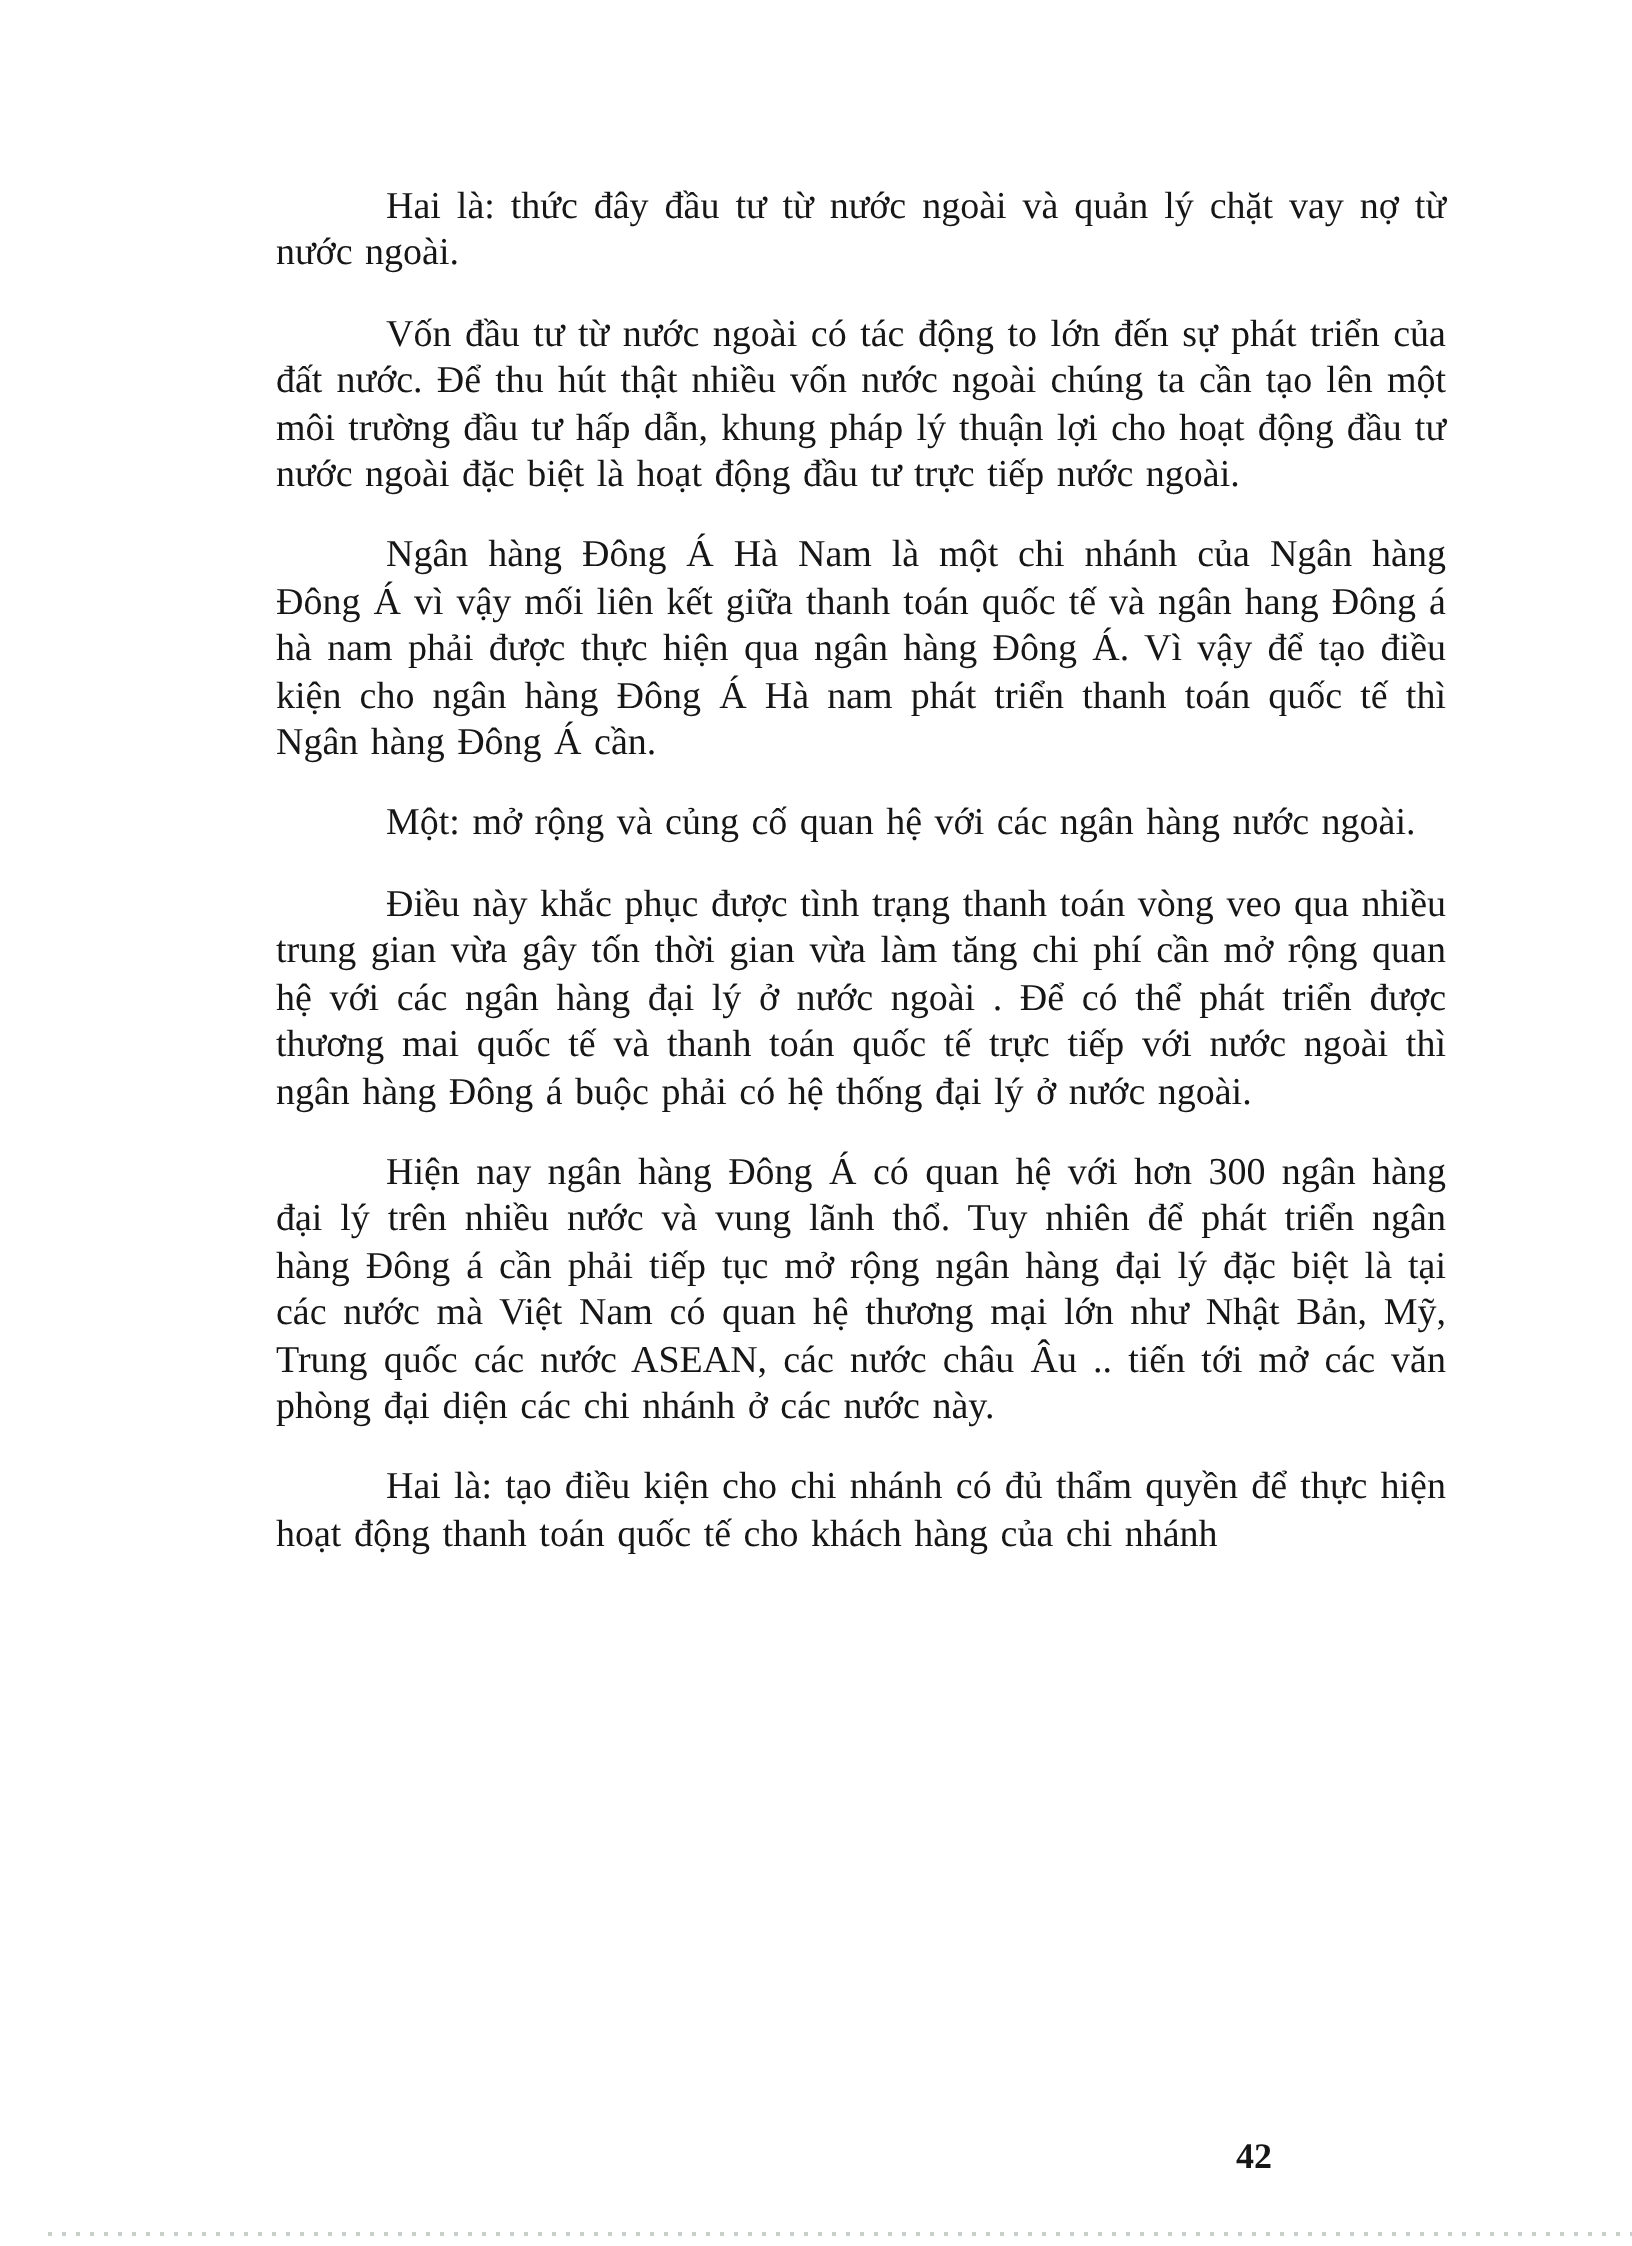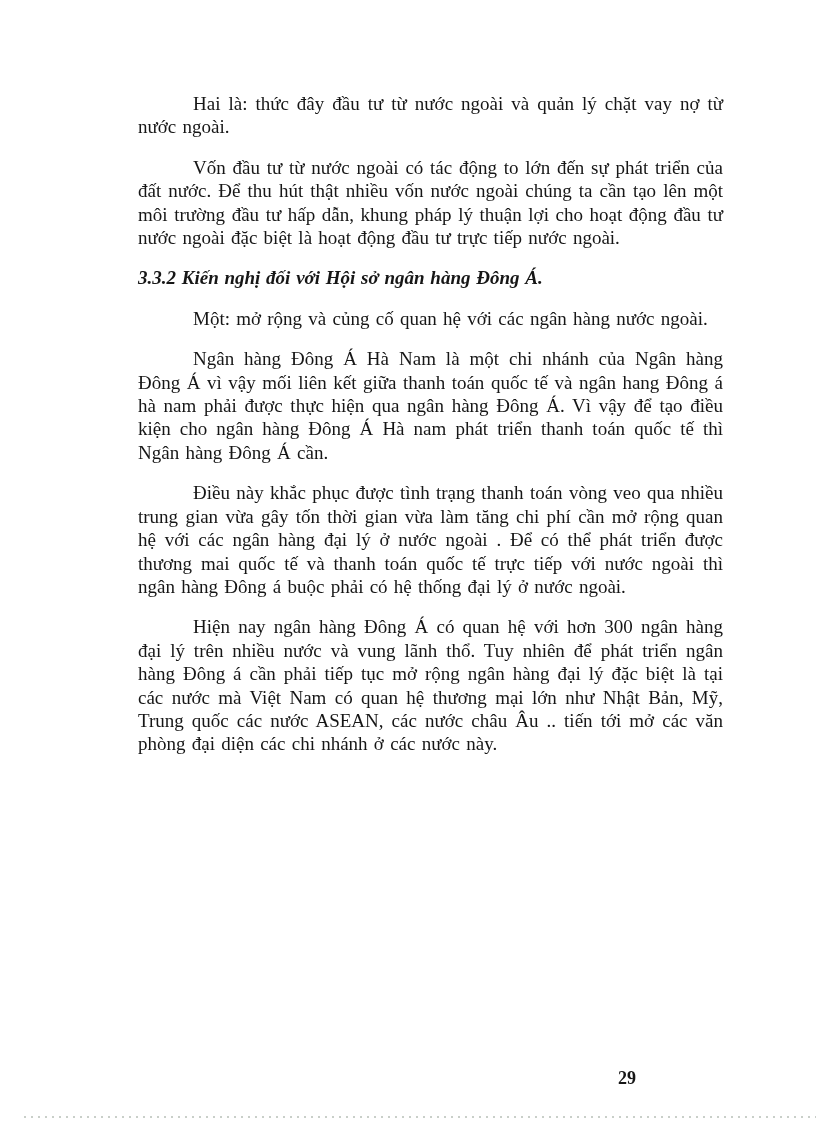--- a/index.html
+++ b/index.html
@@ -63,24 +63,24 @@
   }
 </style>
 </head>
 <body>
 
 <div class="page">
 
   <div class="content">
     <p class="para">Hai là: thức đây đầu tư từ nước ngoài và quản lý chặt vay nợ từ nước ngoài.</p>
     <p class="para">Vốn đầu tư từ nước ngoài có tác động to lớn đến sự phát triển của đất nước. Để thu hút thật nhiều vốn nước ngoài chúng ta cần tạo lên một môi trường đầu tư hấp dẫn, khung pháp lý thuận lợi cho hoạt động đầu tư nước ngoài đặc biệt là hoạt động đầu tư trực tiếp nước ngoài.</p>
-    <p class="heading">3.3.2 Kiến nghị đối với Hội sở ngân hàng Đông Á.</p>
+    <p class="para">Ngân hàng Đông Á Hà Nam là một chi nhánh của Ngân hàng Đông Á vì vậy mối liên kết giữa thanh toán quốc tế và ngân hang Đông á hà nam phải được thực hiện qua ngân hàng Đông Á. Vì vậy để tạo điều kiện cho ngân hàng Đông Á Hà nam phát triển thanh toán quốc tế thì Ngân hàng Đông Á cần.</p>
     <p class="para">Một: mở rộng và củng cố quan hệ với các ngân hàng nước ngoài.</p>
-    <p class="para">Ngân hàng Đông Á Hà Nam là một chi nhánh của Ngân hàng Đông Á vì vậy mối liên kết giữa thanh toán quốc tế và ngân hang Đông á hà nam phải được thực hiện qua ngân hàng Đông Á. Vì vậy để tạo điều kiện cho ngân hàng Đông Á Hà nam phát triển thanh toán quốc tế thì Ngân hàng Đông Á cần.</p>
     <p class="para">Điều này khắc phục được tình trạng thanh toán vòng veo qua nhiều trung gian vừa gây tốn thời gian vừa làm tăng chi phí cần mở rộng quan hệ với các ngân hàng đại lý ở nước ngoài . Để có thể  phát triển được thương mai quốc tế và thanh toán quốc tế trực tiếp với nước ngoài thì ngân hàng Đông á buộc phải có hệ thống đại lý ở nước ngoài.</p>
     <p class="para">Hiện nay ngân hàng Đông Á có quan hệ với hơn 300 ngân hàng đại lý trên nhiều nước và vung lãnh thổ.  Tuy nhiên  để phát triển ngân hàng Đông á cần phải tiếp tục mở rộng ngân hàng đại lý đặc biệt là tại các nước mà Việt Nam có quan hệ thương mại lớn như  Nhật Bản, Mỹ, Trung quốc các nước ASEAN, các nước châu Âu .. tiến tới mở các văn phòng đại diện các chi nhánh ở các nước này.</p>
+    <p class="para">Hai là: tạo điều kiện cho chi nhánh có đủ thẩm quyền để thực hiện hoạt động thanh toán quốc tế cho khách hàng của chi nhánh</p>
   </div>
 
-  <div class="page-number">29</div>
+  <div class="page-number">42</div>
 
   <div class="dotted-border"></div>
 
 </div>
 
 </body></html>

